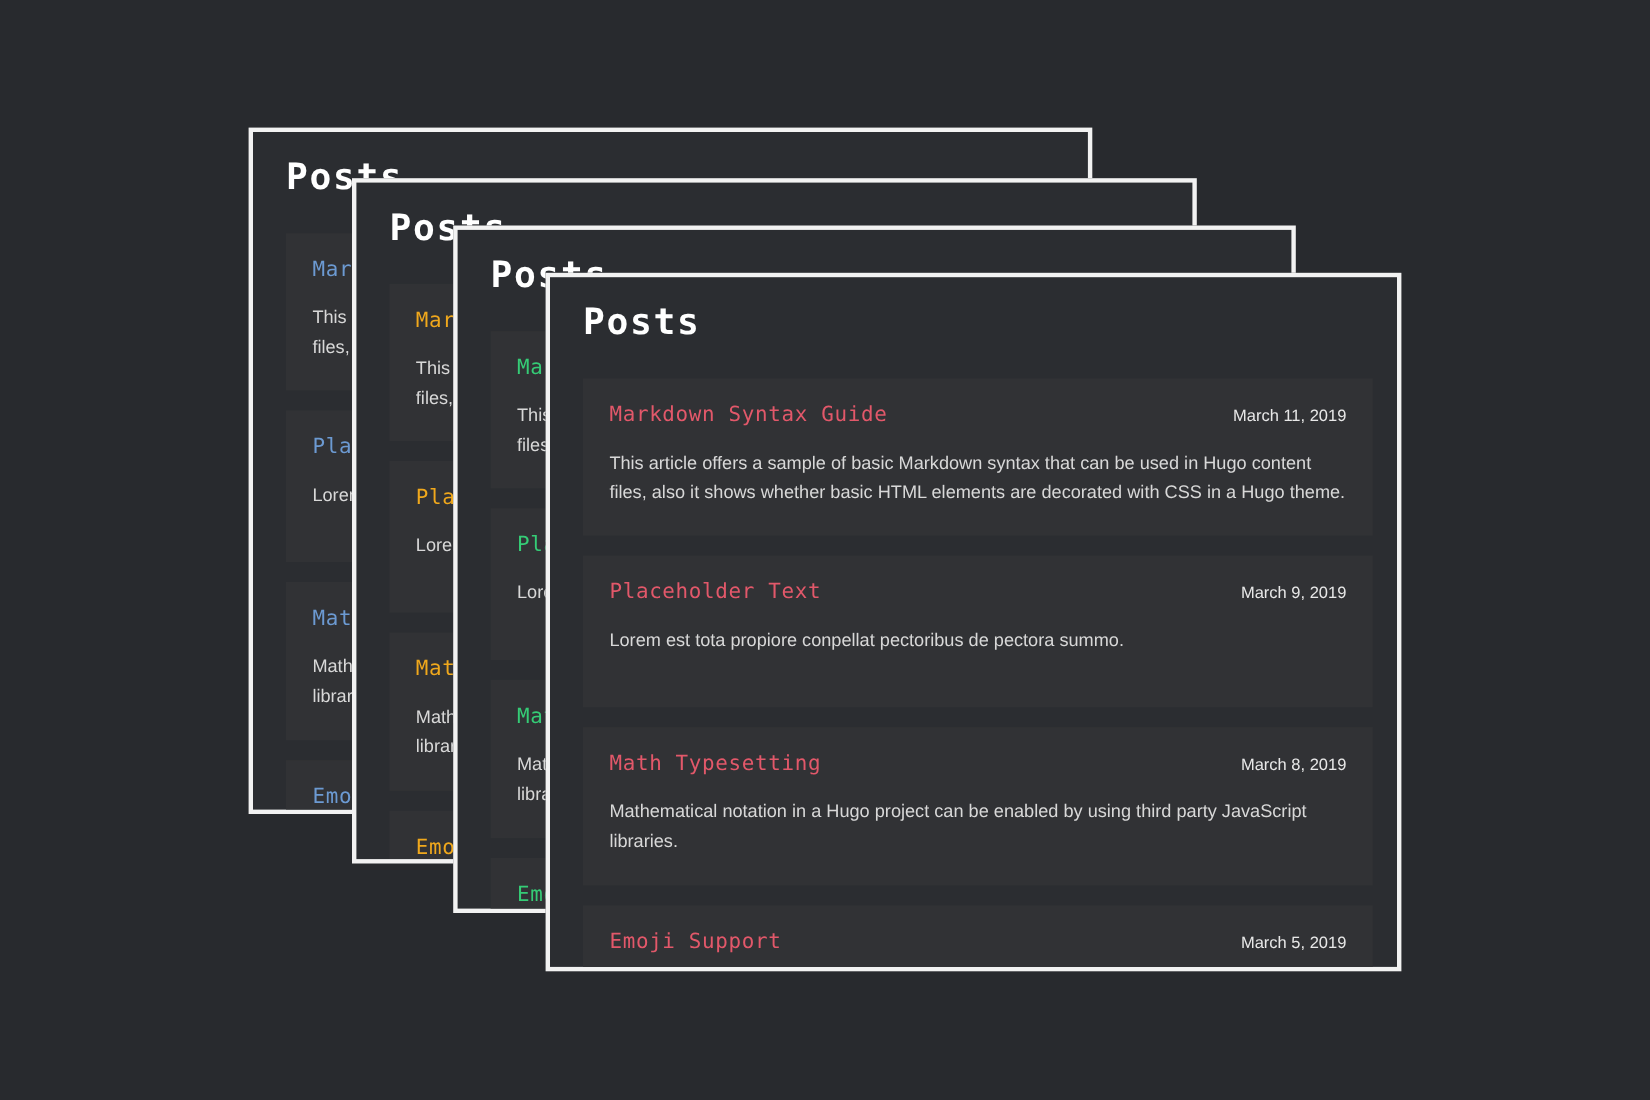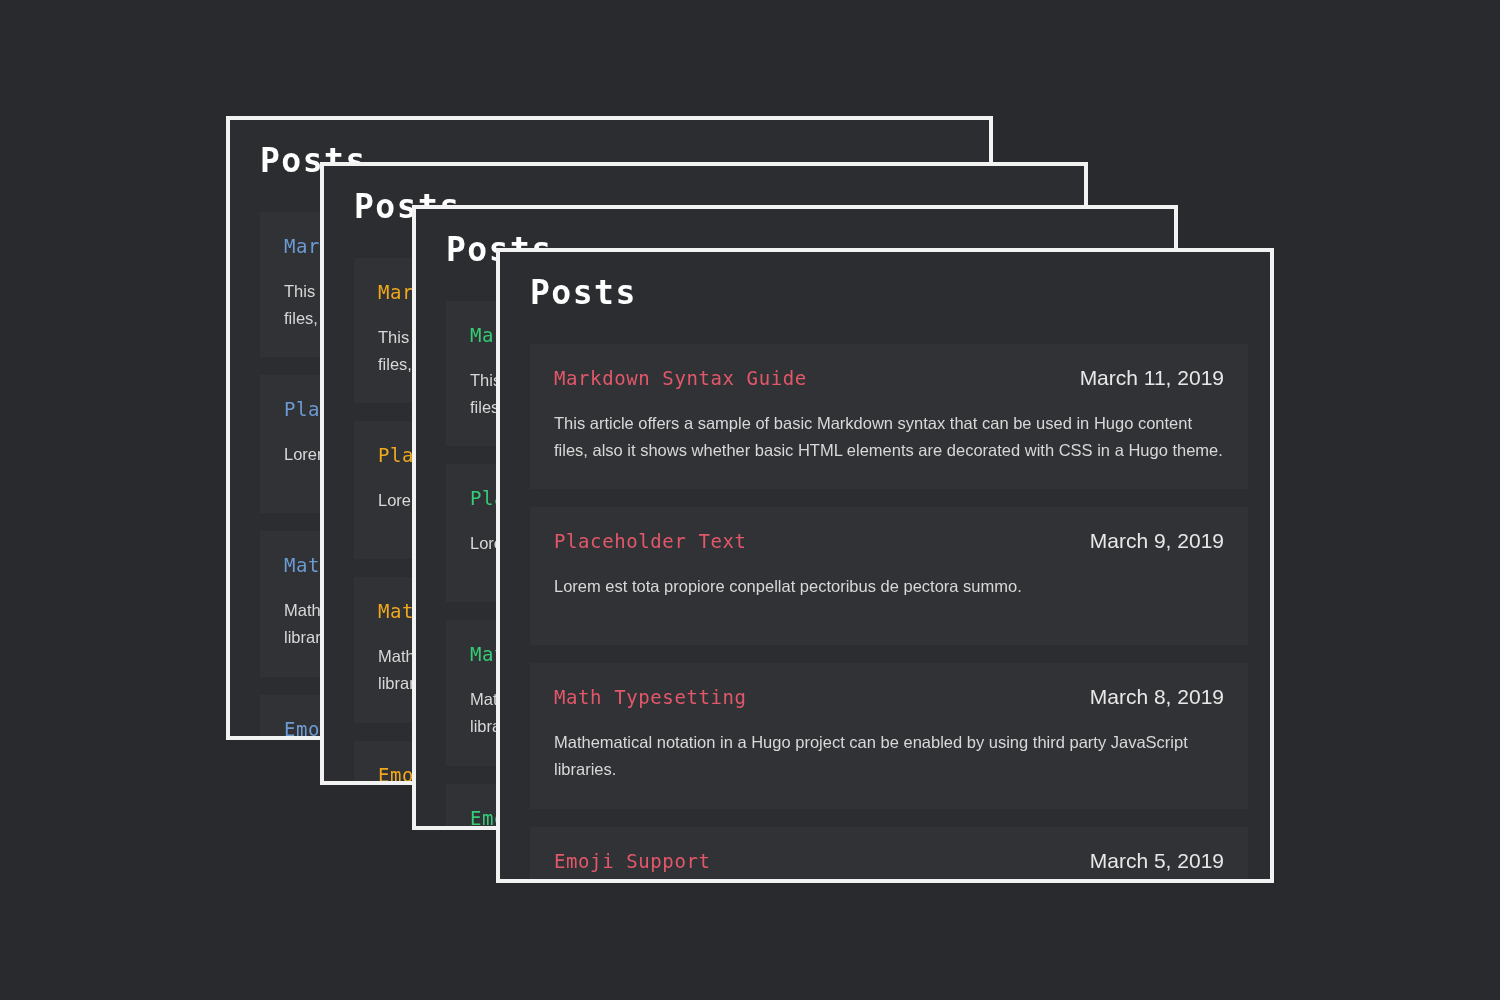--- a/index.html
+++ b/index.html
@@ -76,21 +76,21 @@
   .post-title {
     font-family: "DejaVu Sans Mono", "Liberation Mono", monospace;
     font-size: 19px;
     letter-spacing: 0.6px;
     white-space: nowrap;
     font-weight: normal;
   }
 
   .post-date {
     font-family: "Liberation Sans", sans-serif;
-    font-size: 21px;
+    font-size: 15px;
     color: #e8e8e8;
     white-space: nowrap;
     flex-shrink: 0;
   }
 
   .post-summary {
     font-family: "Liberation Sans", sans-serif;
     font-size: 16.5px;
     line-height: 1.62;
     color: #d8d8d8;

